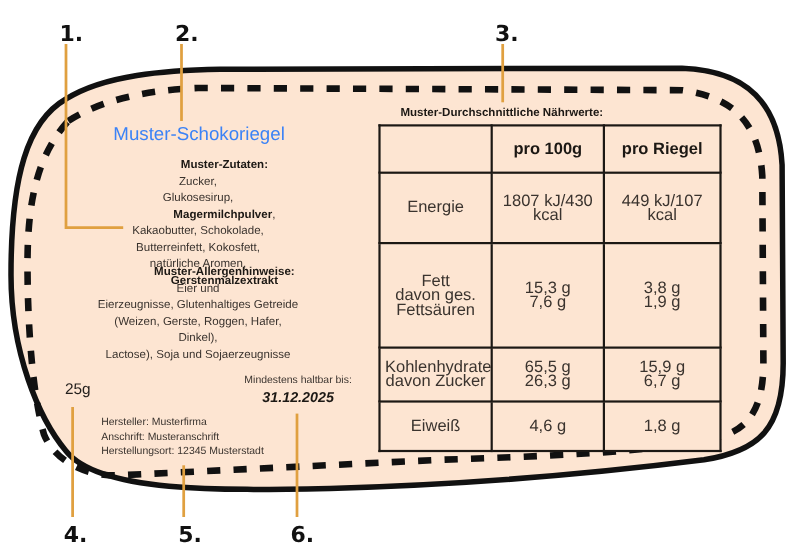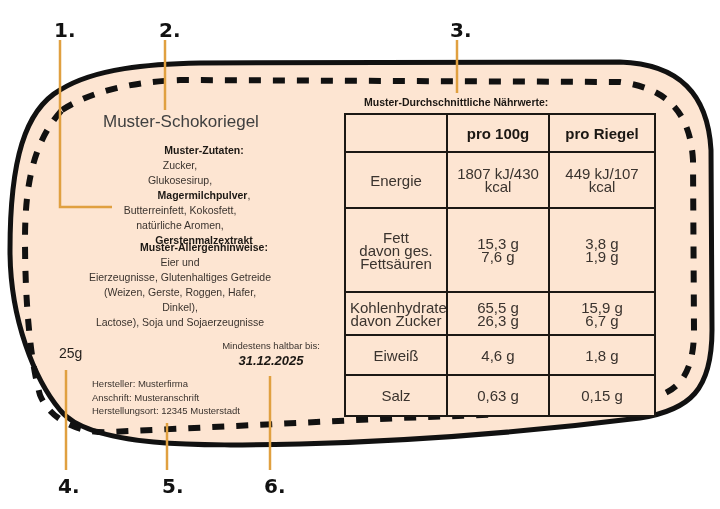--- a/index.html
+++ b/index.html
@@ -9,21 +9,21 @@
       font-family: "Liberation Sans", "DejaVu Sans", sans-serif;
       color: #231f1c;
     }
     svg.shape { position: absolute; left: 0; top: 0; }
     .abs { position: absolute; }
     .num {
       font-family: "DejaVu Sans", sans-serif;
       font-weight: bold; font-size: 20px; color: #111;
     }
     .title {
-      font-size: 17px; color: #404040; white-space: nowrap;
+      font-size: 17px; color: #3b82f6; white-space: nowrap;
     }
     .block {
       font-size: 10.5px; line-height: 15px; text-align: center; color: #3a332e;
     }
     .block b { color: #1c1814; margin-left: 48px; }
     .weight { font-size: 14px; color: #231f1c; }
     .mhd-label { font-size: 9.5px; color: #3a332e; text-align: center; width: 140px; }
     .mhd-date { font-weight: bold; font-size: 13px; color: #1c1814; text-align: center; width: 140px; }
     .maker { font-size: 9.5px; line-height: 13.5px; color: #3a332e; margin-left: 20px; }
     .table-title { font-size: 10.5px; font-weight: bold; color: #1c1814; white-space: nowrap; }
@@ -62,20 +62,21 @@
 <div class="abs num" style="left:58px;top:474px;">4.</div>
 <div class="abs num" style="left:162px;top:474px;">5.</div>
 <div class="abs num" style="left:264px;top:474px;">6.</div>
 
 <div class="abs title" style="left:103px;top:112px;">Muster-Schokoriegel</div>
 
 <div class="abs block" style="left:100px;top:143px;width:160px;">
   <div><b>Muster-Zutaten:</b><span> Zucker,</span></div>
   <div>Glukosesirup,</div>
   <div><b>Magermilchpulver</b><span>,</span></div>
+  <div>Kakaobutter, Schokolade,</div>
   <div>Butterreinfett, Kokosfett,</div>
   <div>natürliche Aromen,</div>
   <div><b>Gerstenmalzextrakt</b></div>
 </div>
 
 <div class="abs block" style="left:85px;top:240px;width:190px;">
   <div><b>Muster-Allergenhinweise:</b><span> Eier und</span></div>
   <div>Eierzeugnisse, Glutenhaltiges Getreide</div>
   <div>(Weizen, Gerste, Roggen, Hafer, Dinkel),</div>
   <div>Lactose), Soja und Sojaerzeugnisse</div>
@@ -126,19 +127,14 @@
     <td class="ml">65,5 g
 26,3 g</td>
     <td class="ml">15,9 g
 6,7 g</td>
   </tr>
   <tr style="height:40px">
     <td class="ml">Eiweiß</td>
     <td class="ml">4,6 g</td>
     <td class="ml">1,8 g</td>
   </tr>
-  <tr style="height:41px">
-    <td class="ml">Salz</td>
-    <td class="ml">0,63 g</td>
-    <td class="ml">0,15 g</td>
-  </tr>
 </tbody>
   </table>
 
 </body></html>

